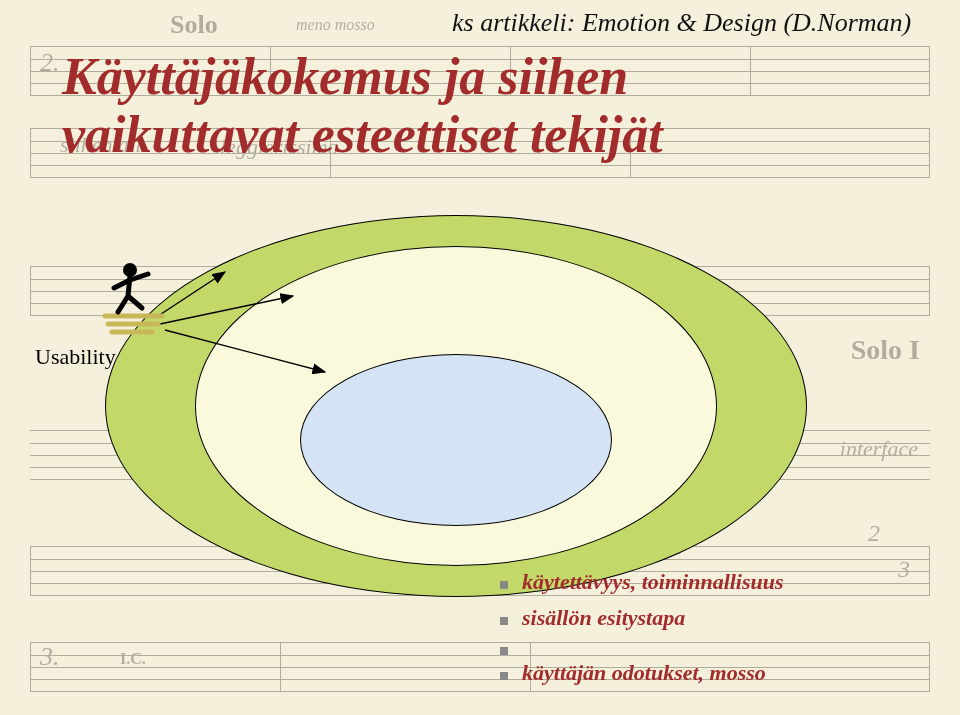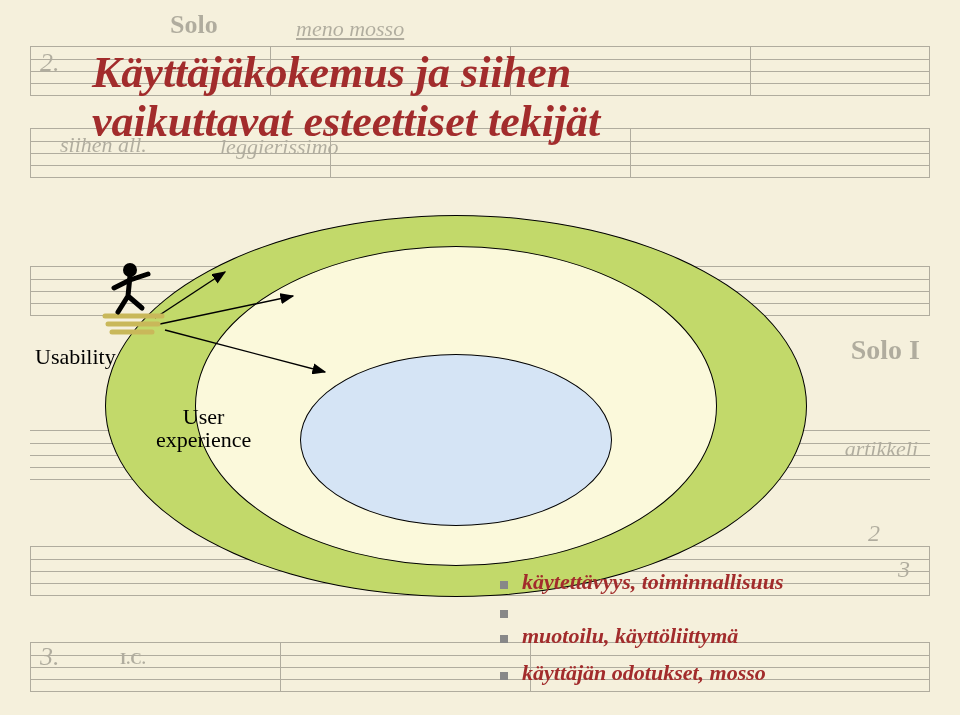--- a/index.html
+++ b/index.html
@@ -58,23 +58,23 @@
     top: 8px;
     left: 452px;
     font-style: italic;
     font-size: 26px;
     color: #111;
     font-family: Georgia, "Times New Roman", serif;
   }
   .title {
     position: absolute;
     top: 48px;
-    left: 92px;
-    font-style: italic;
-    font-size: 44px;
+    left: 62px;
+    font-style: italic;
+    font-size: 52px;
     line-height: 1.12;
     color: #a22c2c;
     font-family: Georgia, "Times New Roman", serif;
     font-weight: 600;
   }
 
   
   .ell {
     position: absolute;
     border-radius: 50%;
@@ -152,21 +152,21 @@
       <div class="line" style="top:24px;"></div>
       <div class="line" style="top:36px;"></div>
       <div class="bar" style="left:0;"></div>
       <div class="bar" style="left:240px;"></div>
       <div class="bar" style="left:480px;"></div>
       <div class="bar" style="left:720px;"></div>
       <div class="bar" style="right:0;"></div>
     </div>
     <div class="marking" style="left:40px; top:48px; font-size:26px;">2.</div>
     <div class="marking bold" style="left:170px; top:10px; font-size:26px;">Solo</div>
-    <div class="marking" style="left:296px; top:16px; font-size:22px;text-decoration:underline;">meno mosso</div>
+    <div class="marking" style="left:296px; top:16px; font-size:16px;">meno mosso</div>
 
     <div class="staff" style="top:128px; height:48px;">
       <div class="line" style="top:12px;"></div>
       <div class="line" style="top:24px;"></div>
       <div class="line" style="top:36px;"></div>
       <div class="bar" style="left:0;"></div>
       <div class="bar" style="left:300px;"></div>
       <div class="bar" style="left:600px;"></div>
       <div class="bar" style="right:0;"></div>
     </div>
@@ -180,21 +180,21 @@
       <div class="bar" style="left:0;"></div>
       <div class="bar" style="right:0;"></div>
     </div>
     <div class="marking bold" style="right:40px; top:334px; font-size:28px;">Solo I</div>
 
     <div class="staff" style="top:430px; height:48px;">
       <div class="line" style="top:12px;"></div>
       <div class="line" style="top:24px;"></div>
       <div class="line" style="top:36px;"></div>
     </div>
-    <div class="marking" style="right:42px; top:436px; font-size:22px;">artikkeli</div>
+    <div class="marking" style="right:42px; top:436px; font-size:22px;">interface</div>
 
     <div class="staff" style="top:546px; height:48px;">
       <div class="line" style="top:12px;"></div>
       <div class="line" style="top:24px;"></div>
       <div class="line" style="top:36px;"></div>
       <div class="bar" style="left:0;"></div>
       <div class="bar" style="left:450px;"></div>
       <div class="bar" style="right:0;"></div>
     </div>
     <div class="marking" style="right:80px; top:520px; font-size:24px;">2</div>
@@ -206,20 +206,21 @@
       <div class="line" style="top:36px;"></div>
       <div class="bar" style="left:0;"></div>
       <div class="bar" style="left:250px;"></div>
       <div class="bar" style="left:500px;"></div>
       <div class="bar" style="right:0;"></div>
     </div>
     <div class="marking" style="left:40px; top:642px; font-size:26px;">3.</div>
     <div class="marking bold" style="left:120px; top:650px; font-size:16px;">I.C.</div>
   </div>
 
+  <div class="subtitle">ks artikkeli: Emotion &amp; Design (D.Norman)</div>
 
   <div class="title">
     <span>Käyttäjäkokemus ja siihen</span><br>
     <span>vaikuttavat esteettiset tekijät</span>
   </div>
 
   <div class="ell outer"></div>
   <div class="ell mid"></div>
   <div class="ell inner"></div>
 
@@ -246,36 +247,32 @@
         <line x1="12" y1="74" x2="52" y2="74"></line>
       </g>
 
       <circle cx="30" cy="12" r="7" fill="#000"></circle>
       <path d="M30 18 L28 38 L18 54 M28 38 L42 50" stroke="#000" stroke-width="5" stroke-linecap="round" fill="none"></path>
       <path d="M30 22 L14 30 M30 22 L48 16" stroke="#000" stroke-width="5" stroke-linecap="round" fill="none"></path>
     </svg>
   </div>
 
   <div class="d-label lbl-usab">Usability</div>
-  <div class="d-label lbl-ux">
-    <span>User</span><br>
-    <span>experience</span>
-  </div>
 
   <div class="bullets">
     <div class="row">
       <span class="dot r"></span>
       <span>käytettävyys, toiminnallisuus</span>
     </div>
     <div class="row">
       <span class="dot r"></span>
-    </div>
-    <div class="row">
-      <span class="dot r"></span>
-      <span>muotoilu, käyttöliittymä</span>
+      <span>sisällön esitystapa</span>
+    </div>
+    <div class="row">
+      <span class="dot r"></span>
     </div>
     <div class="row">
       <span class="dot r"></span>
       <span>käyttäjän odotukset, mosso</span>
     </div>
   </div>
 
 </div>
 
 </body></html>

